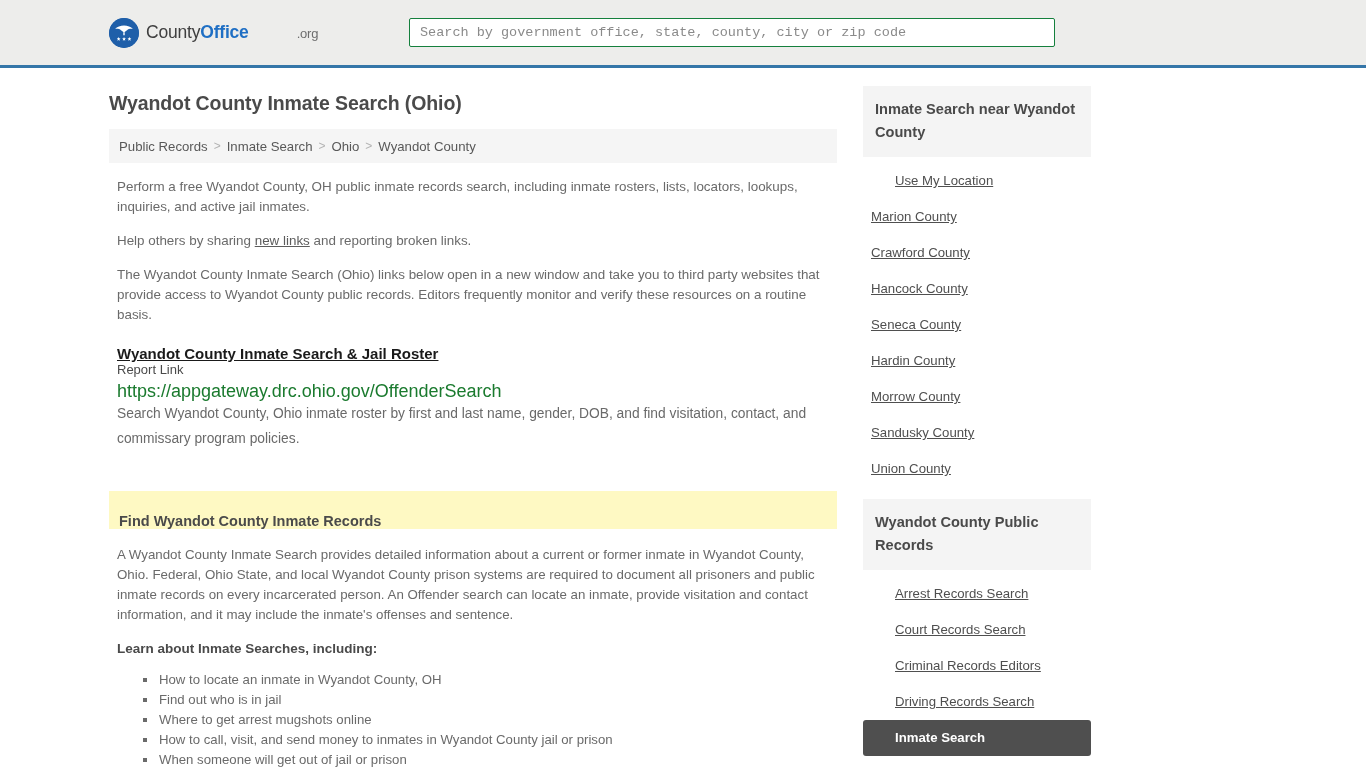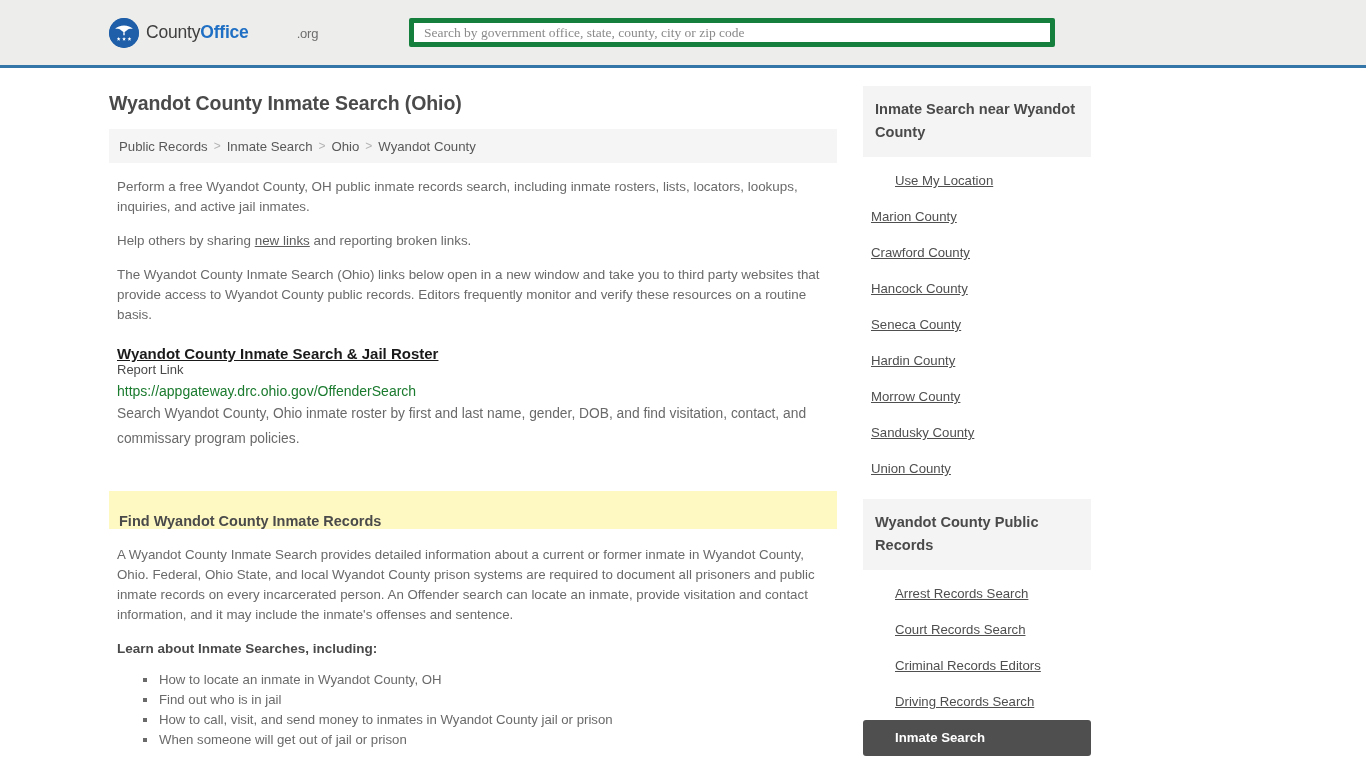--- a/index.html
+++ b/index.html
@@ -63,24 +63,24 @@
 
   .search-wrap {
     flex: 0 0 auto;
     width: 646px;
     margin-left: 0;
   }
   .search-box {
     width: 646px;
     height: 29px;
     background: #ffffff;
-    border: 5px solid #15803d;
+    border: 1px solid #15803d;
     border-radius: 2px;
     padding: 0 10px;
-    font-family: Liberation Serif, serif;
+    font-family: Liberation Mono, monospace;
     font-size: 13.5px;
     color: #4a4a4a;
     outline: none;
   }
   .search-box::placeholder { color: #8a8a8a; opacity: 1; }
 
   
   .page {
     width: 1176px;
     margin: 0 auto;
@@ -143,21 +143,21 @@
     text-decoration: underline;
   }
   .report-link {
     font-size: 13px;
     color: #4a4a4a;
     text-decoration: none;
     white-space: nowrap;
     padding-right: 1px;
   }
   .listing-url {
-    font-size: 14px;
+    font-size: 18px;
     color: #1a7a2e;
     margin-top: 6px;
     line-height: 16px;
   }
   .listing-desc {
     font-size: 13.8px;
     line-height: 25px;
     color: #6a6a6a;
     margin-top: 2px;
   }
@@ -308,20 +308,21 @@
     <div class="section-head">
       <h2>Find Wyandot County Inmate Records</h2>
     </div>
 
     <div class="section-body">
       <p class="body-copy">A Wyandot County Inmate Search provides detailed information about a current or former inmate in Wyandot County, Ohio. Federal, Ohio State, and local Wyandot County prison systems are required to document all prisoners and public inmate records on every incarcerated person. An Offender search can locate an inmate, provide visitation and contact information, and it may include the inmate's offenses and sentence.</p>
       <div class="learn-title">Learn about Inmate Searches, including:</div>
       <ul class="learn-list">
         <li>How to locate an inmate in Wyandot County, OH</li>
         <li>Find out who is in jail</li>
+        <li>Where to get arrest mugshots online</li>
         <li>How to call, visit, and send money to inmates in Wyandot County jail or prison</li>
         <li>When someone will get out of jail or prison</li>
       </ul>
     </div>
 
   </div>
 
   <aside class="sidebar">
 
     <div class="side-card">

